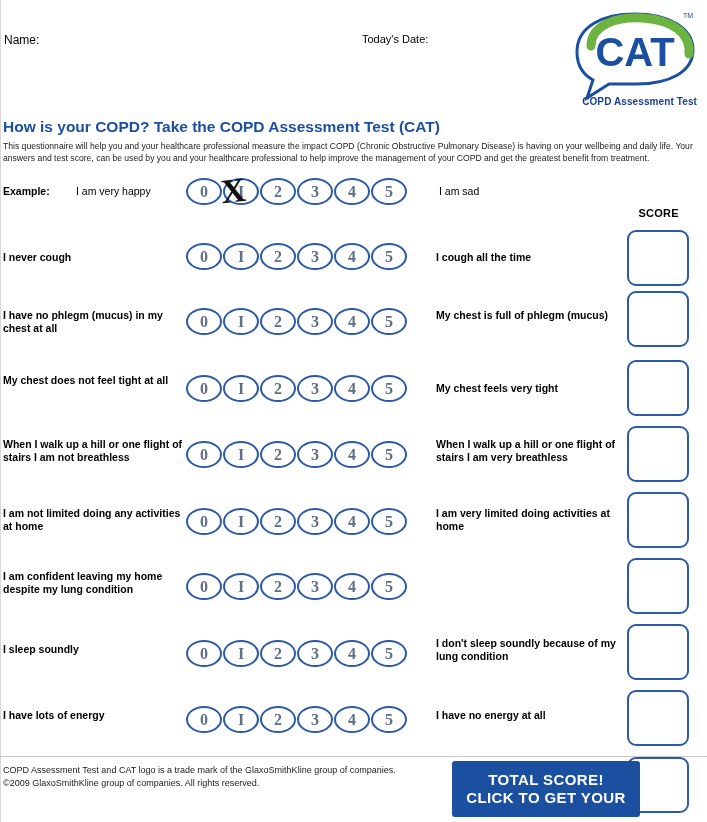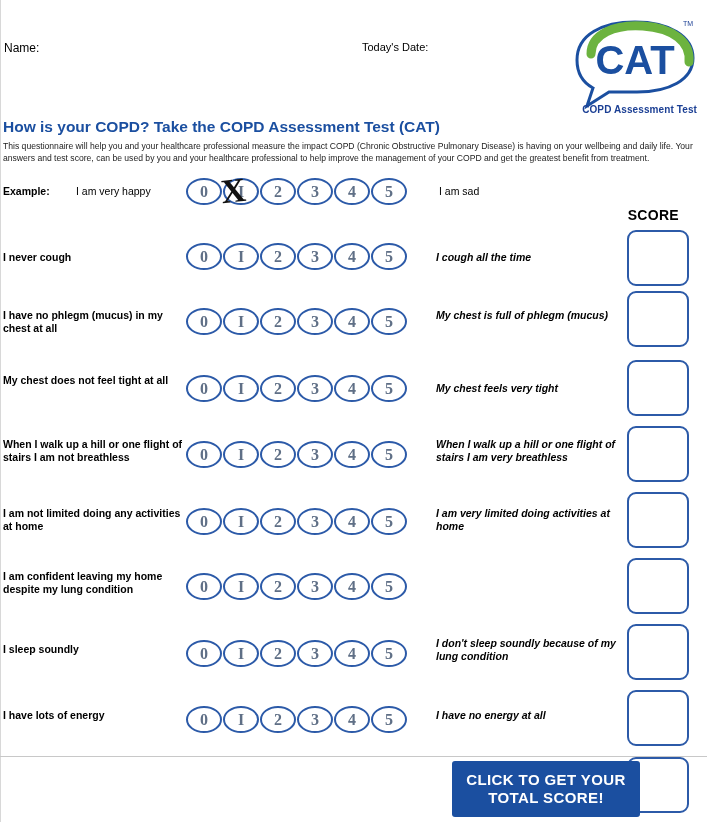--- a/index.html
+++ b/index.html
@@ -17,21 +17,21 @@
   }
   .page {
     position: relative;
     width: 707px;
     height: 822px;
   }
 
   
   .header {
     position: absolute;
-    left: 0; top: 16px;
+    left: 0; top: 8px;
     width: 707px;
     height: 108px;
   }
   .name-label {
     position: absolute;
     left: 4px; top: 25px;
     font-size: 12px;
     color: #000;
   }
   .date-label {
@@ -150,33 +150,32 @@
     color: #000;
   }
   .q-right {
     position: absolute;
     left: 436px;
     width: 180px;
     font-size: 10.5px;
     font-weight: bold;
     line-height: 13px;
     color: #000;
-    font-style: italic;
   }
   .q-scale {
     position: absolute;
     left: 186px;
     top: 0;
   }
 
   
   .score-title {
     position: absolute;
     right: 28px; top: 207px;
-    font-size: 14px;
+    font-size: 11px;
     font-weight: bold;
     letter-spacing: .3px;
     color: #000;
   }
   .score-box {
     position: absolute;
     left: 627px;
     width: 62px;
     height: 56px;
     border: 2px solid #2c5aa8;
@@ -372,21 +371,25 @@
       <div class="bubble">I</div>
       <div class="bubble">2</div>
       <div class="bubble">3</div>
       <div class="bubble">4</div>
       <div class="bubble">5</div>
     </div>
     <div class="q-right" style="top:8px">I have no energy at all</div>
   </div>
 
   <div class="hr-bottom"></div>
+  <div class="footer">
+    <div>COPD Assessment Test and CAT logo is a trade mark of the GlaxoSmithKline group of companies.</div>
+    <div>©2009 GlaxoSmithKline group of companies. All rights reserved.</div>
+  </div>
 
   <div class="cta">
     <div>
+      <div>TOTAL SCORE!</div>
       <div>CLICK TO GET YOUR</div>
-      <div>TOTAL SCORE!</div>
     </div>
   </div>
 
 </div>
 
 </body></html>

